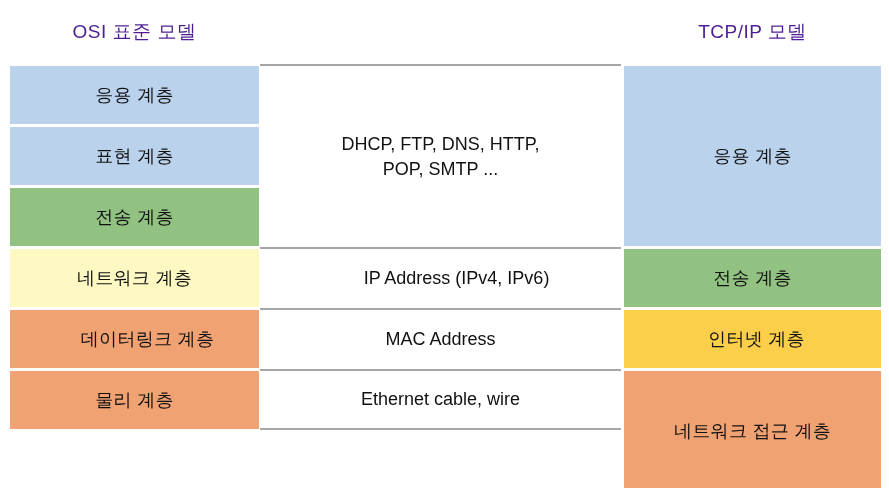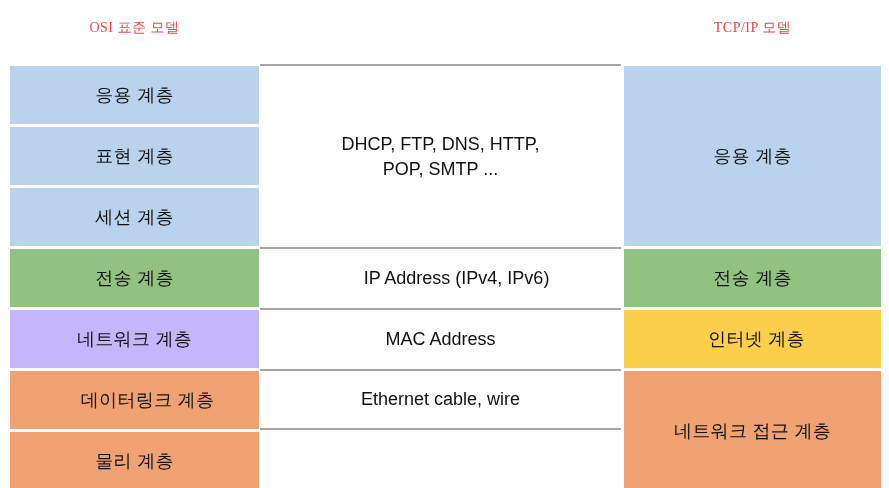--- a/index.html
+++ b/index.html
@@ -4,22 +4,22 @@
 <style>
   html,body{margin:0;padding:0;background:#ffffff;}
   body{
     width:889px;height:488px;position:relative;overflow:hidden;
     font-family:"Liberation Sans","DejaVu Sans",sans-serif;
     color:#000000;
   }
   .stage{position:absolute;left:0;top:0;width:889px;height:488px;}
 
   .title{
-    position:absolute;font-size:14px;color:#ef4444;
-    text-align:center;letter-spacing:0.5px;white-space:nowrap;font-family:Liberation Serif, serif;
+    position:absolute;font-size:19px;color:#4c1d95;
+    text-align:center;letter-spacing:0.5px;white-space:nowrap;
   }
   #title-osi{left:10px;top:19px;width:249px;}
   #title-tcpip{left:624px;top:19px;width:257px;}
 
   
   .col-osi{position:absolute;left:10px;top:66px;width:249px;}
   .col-proto{position:absolute;left:260px;top:64px;width:361px;}
   .col-tcpip{position:absolute;left:624px;top:66px;width:257px;}
 
   .osi-cell{
@@ -56,27 +56,24 @@
 
   <div class="title" id="title-tcpip">TCP/IP 모델</div>
 
   <div class="col-osi" id="col-osi">
       <div class="osi-cell" style="background: rgb(186, 210, 236); height: 58px;">
         <span>응용 계층</span>
       </div>
       <div class="osi-cell" style="background: rgb(186, 210, 236); height: 58px;">
         <span>표현 계층</span>
       </div>
-      <div class="osi-cell" style="background: rgb(186, 210, 236); height: 58px;">
-        <span>세션 계층</span>
-      </div>
       <div class="osi-cell" style="background: rgb(146, 194, 129); height: 58px;">
         <span>전송 계층</span>
       </div>
-      <div class="osi-cell" style="background: #c4b5fd; height: 58px;">
+      <div class="osi-cell" style="background: #fef9c3; height: 58px;">
         <span>네트워크 계층</span>
       </div>
       <div class="osi-cell" style="background: rgb(240, 162, 115); height: 58px; padding-left: 26px;">
         <span>데이터링크 계층</span>
       </div>
       <div class="osi-cell" style="background: rgb(240, 162, 115); height: 58px;">
         <span>물리 계층</span>
       </div>
     </div>
 

